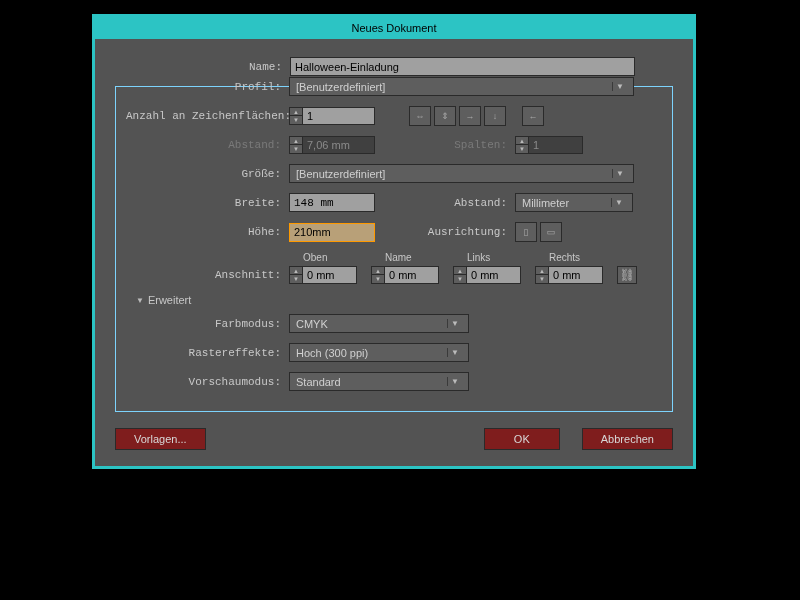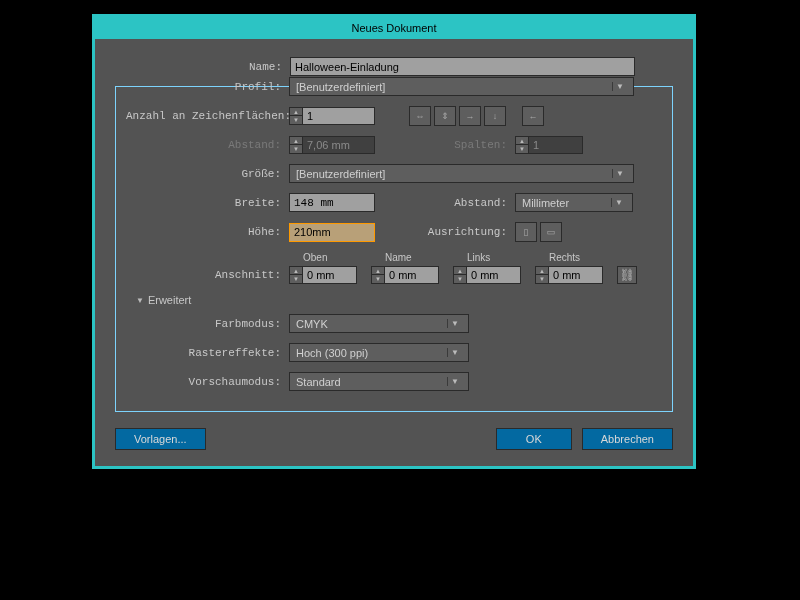--- a/index.html
+++ b/index.html
@@ -23,21 +23,21 @@
 .fieldset { border: 1px solid #7dd3fc; padding: 12px 10px 10px 10px; margin-top: 6px; position: relative; }
 .icon-btn { width: 22px; height: 20px; background: #5e5e5e; border: 1px solid #2a2a2a; display: flex; align-items: center; justify-content: center; cursor: pointer; font-size: 9px; color: #aaa; }
 .icon-row { display: flex; gap: 3px; }
 .dim-lbl { color: #7a7a7a; }
 .bleed-col { display: flex; flex-direction: column; gap: 3px; }
 .bleed-head { font-size: 10px; color: #c8c8c8; padding-left: 14px; }
 .section-toggle { display: flex; align-items: center; gap: 4px; margin: 10px 0 8px 10px; cursor: pointer; }
 .tri { font-size: 8px; color: #bbb; }
 .checkbox { width: 12px; height: 12px; background: #5e5e5e; border: 1px solid #2a2a2a; display: inline-block; margin-right: 6px; vertical-align: middle; }
 .footer { display: flex; justify-content: space-between; margin-top: 16px; }
-.btn { background: #0369a1; border: 1px solid #2a2a2a; color: #d8d8d8; padding: 4px 18px; height: 22px; min-width: 76px; text-align: center; cursor: pointer; }
+.btn { background: #7f1d1d; border: 1px solid #2a2a2a; color: #d8d8d8; padding: 4px 18px; height: 22px; min-width: 76px; text-align: center; cursor: pointer; }
 .link-icon { width: 20px; height: 36px; background: #5e5e5e; border: 1px solid #2a2a2a; display: flex; align-items: center; justify-content: center; font-size: 12px; color: #bbb; cursor: pointer; }
 </style>
 </head>
 <body>
 
 <div class="window">
   <div class="titlebar">
     <span>Neues Dokument</span>
   </div>
   <div class="content">
@@ -195,20 +195,20 @@
           <span>Standard</span>
           <span class="arrow">▼</span>
         </div>
       </div>
 
 
     </div>
 
     <div class="footer">
       <div class="btn">Vorlagen...</div>
-      <div style="display:flex;gap:10px">
+      <div style="display:flex;gap:22px">
         <div class="btn">OK</div>
         <div class="btn">Abbrechen</div>
       </div>
     </div>
 
   </div>
 </div>
 
 </body></html>

